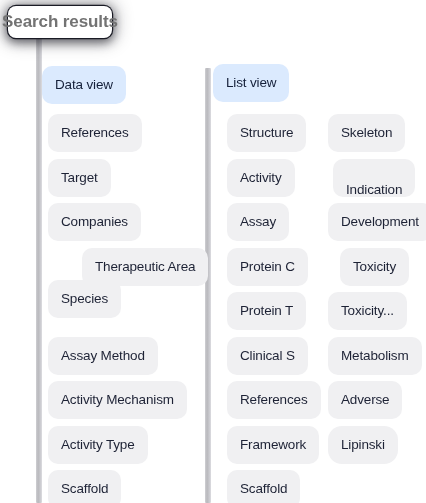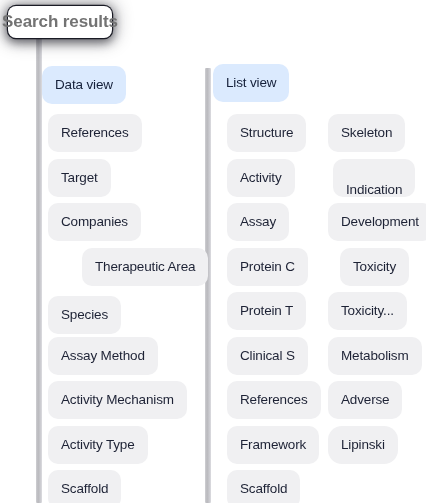--- a/index.html
+++ b/index.html
@@ -107,21 +107,21 @@
         </div>
         <div class="chip" style="left: 48px; top: 158.5px;">
           <span class="chip-label">Target</span>
         </div>
         <div class="chip" style="left: 48px; top: 203px;">
           <span class="chip-label">Companies</span>
         </div>
         <div class="chip" style="left: 48px; top: 247.5px; margin-left: 34px;">
           <span class="chip-label">Therapeutic Area</span>
         </div>
-        <div class="chip" style="left: 48px; top: 296px;">
+        <div class="chip" style="left: 48px; top: 280px;">
           <span class="chip-label">Species</span>
         </div>
         <div class="chip" style="left: 48px; top: 336.5px;">
           <span class="chip-label">Assay Method</span>
         </div>
         <div class="chip" style="left: 48px; top: 381px;">
           <span class="chip-label">Activity Mechanism</span>
         </div>
         <div class="chip" style="left: 48px; top: 425.5px;">
           <span class="chip-label">Activity Type</span>

